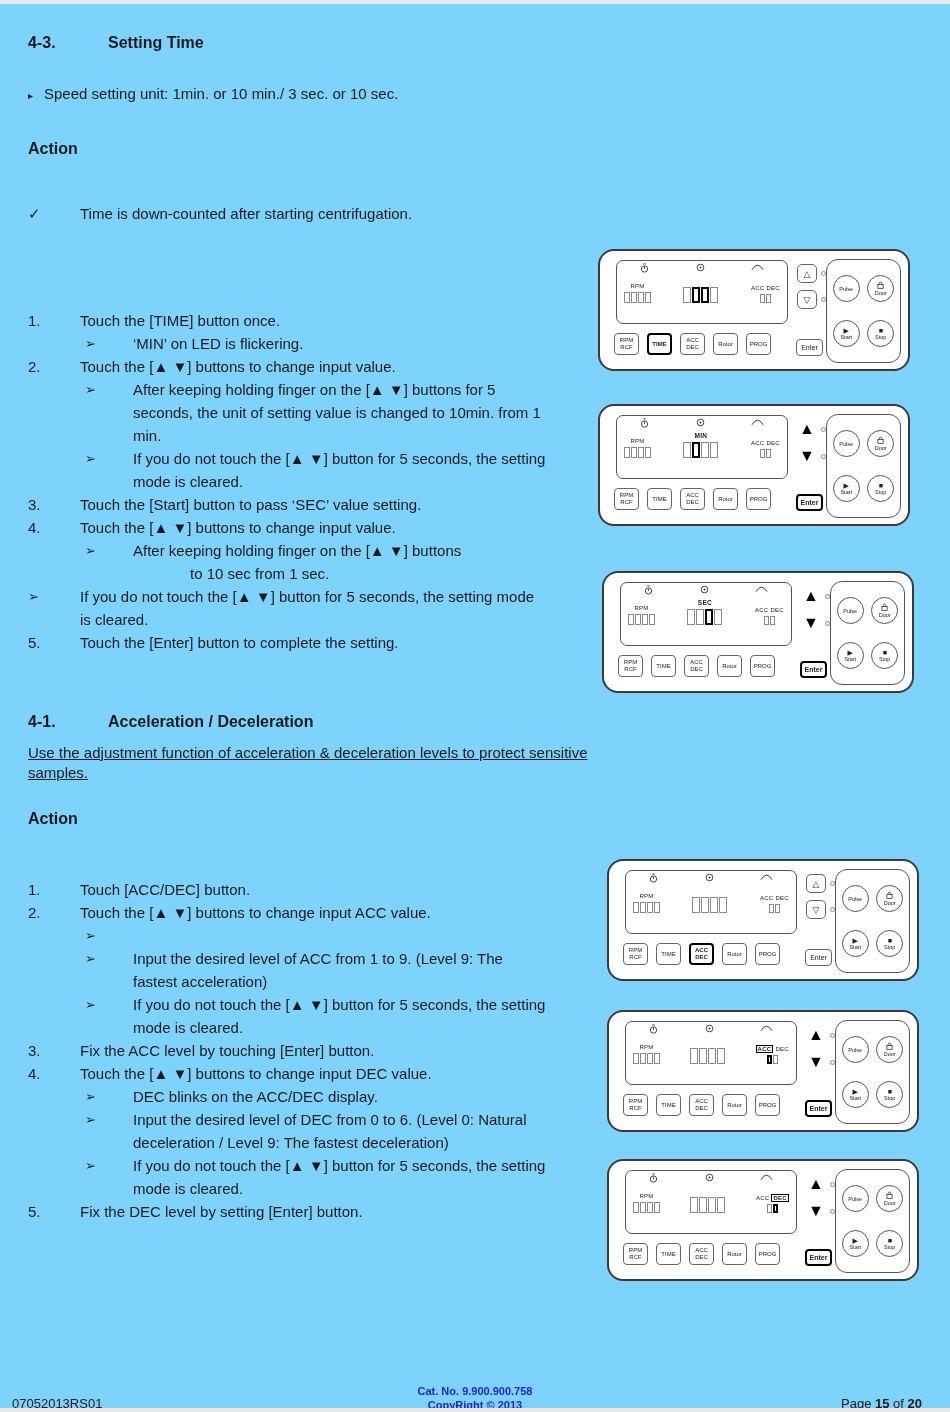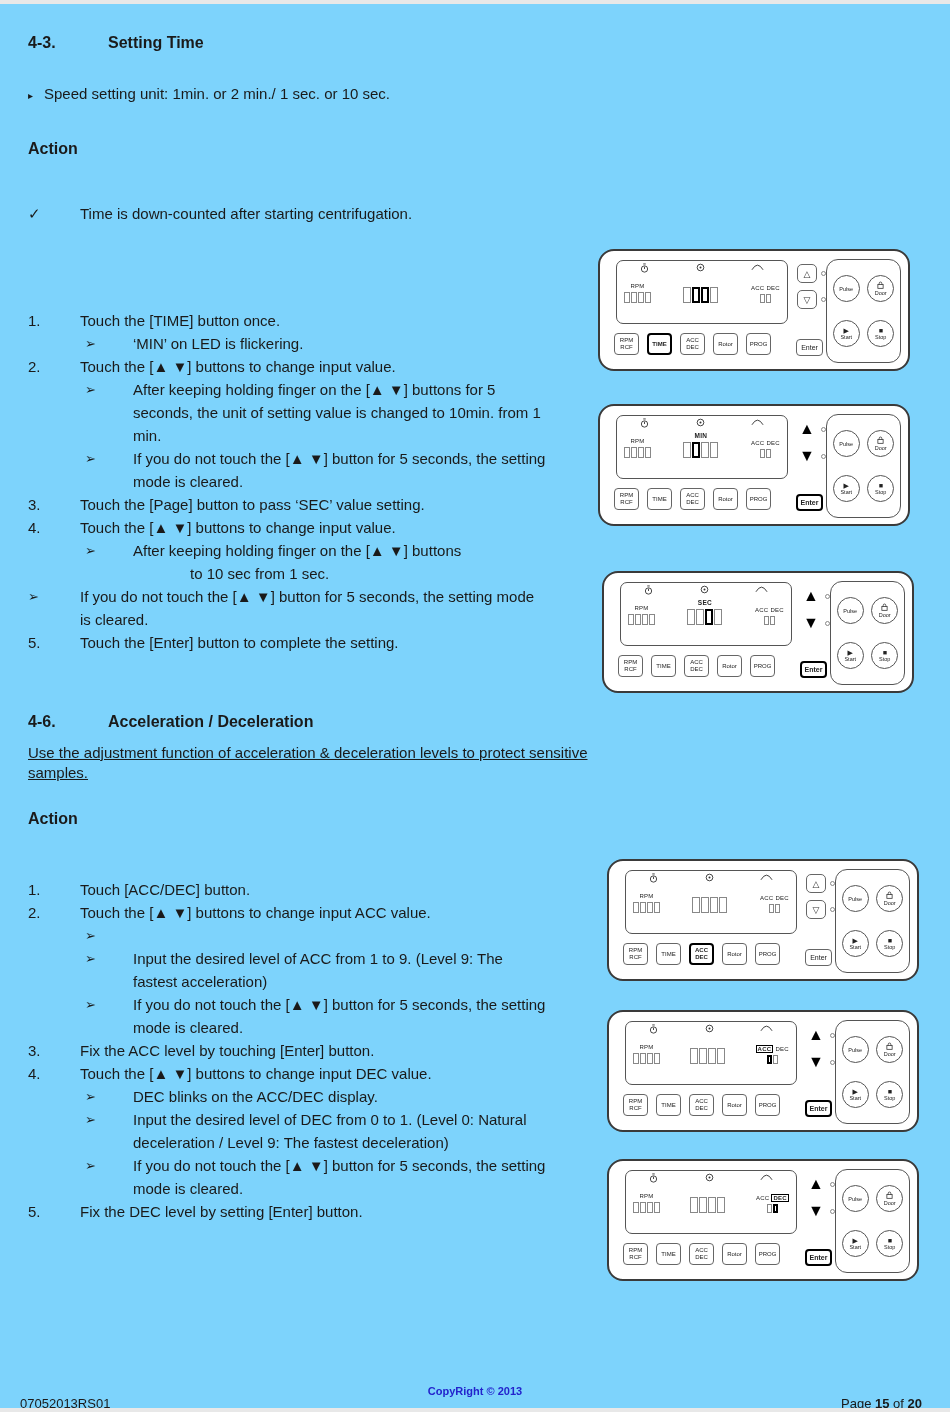--- a/index.html
+++ b/index.html
@@ -62,40 +62,40 @@
   .ledot { width:5px; height:5px; border:1px solid #888; border-radius:50%; }
   .enter { position:absolute; left:196px; top:88px; width:27px; height:17px; border:1px solid #666; border-radius:4px; font-size:7px; display:flex; align-items:center; justify-content:center; color:#222; }
   .enter.bold { border:2px solid #000; font-weight:bold; }
   .cgroup { position:absolute; right:7px; top:8px; width:75px; height:104px; border:1.5px solid #555; border-radius:12px; display:grid; grid-template-columns:1fr 1fr; align-items:center; justify-items:center; padding:6px 2px; }
   .cbtn { width:27px; height:27px; border:1.2px solid #555; border-radius:50%; display:flex; flex-direction:column; align-items:center; justify-content:center; }
   .clabel { font-size:5.5px; line-height:6px; color:#222; }
   .cglyph { font-size:7px; line-height:7px; color:#222; }
 
   
   .footer { position:absolute; left:0; top:1378px; width:100%; height:34px; font-size:13px; }
-  .f-left { position:absolute; left:20px; top:14px; }
+  .f-left { position:absolute; left:12px; top:14px; }
   .f-center { position:absolute; left:0; right:0; top:2px; text-align:center; color:#2323cc; font-weight:bold; font-size:11px; line-height:14px; }
   .f-right { position:absolute; right:28px; top:14px; }
   .f-right b { font-weight:bold; }
 </style>
 </head>
 <body>
 
 <div class="page">
 
   <div class="content">
 
     <div class="sec-heading">
       <span class="num">4-3.</span>
       <span class="title">Setting Time</span>
     </div>
 
     <div class="bullet-line" id="bullet1">
       <span class="bmark">▸</span>
-      <span class="litext">Speed setting unit: 1min. or 2 min./ 1 sec. or 10 sec.</span>
+      <span class="litext">Speed setting unit: 1min. or 10 min./ 3 sec. or 10 sec.</span>
     </div>
 
     <div class="action" id="action1">Action</div>
 
     <div class="li i0 list" id="check1">
       <span class="marker">✓</span>
       <span class="litext">Time is down-counted after starting centrifugation.</span>
     </div>
 
     <div class="list" id="list1">
@@ -114,21 +114,21 @@
         <div class="li i1">
           <span class="marker arrowm">➢</span>
           <span class="litext">After keeping holding finger on the [▲ ▼] buttons for 5 seconds, the unit of setting value is changed to 10min. from 1 min.</span>
         </div>
         <div class="li i1">
           <span class="marker arrowm">➢</span>
           <span class="litext">If you do not touch the [▲ ▼] button for 5 seconds, the setting mode is cleared.</span>
         </div>
         <div class="li i0">
           <span class="marker">3.</span>
-          <span class="litext">Touch the [Page] button to pass ‘SEC’ value setting.</span>
+          <span class="litext">Touch the [Start] button to pass ‘SEC’ value setting.</span>
         </div>
         <div class="li i0">
           <span class="marker">4.</span>
           <span class="litext">Touch the [▲ ▼] buttons to change input value.</span>
         </div>
         <div class="li i1">
           <span class="marker arrowm">➢</span>
           <span class="litext">After keeping holding finger on the [▲ ▼] buttons</span>
         </div>
         <div class="li i2">
@@ -139,21 +139,21 @@
           <span class="marker arrowm">➢</span>
           <span class="litext">If you do not touch the [▲ ▼] button for 5 seconds, the setting mode is cleared.</span>
         </div>
         <div class="li i0">
           <span class="marker">5.</span>
           <span class="litext">Touch the [Enter] button to complete the setting.</span>
         </div>
       </div>
 
     <div class="sec-heading" id="sec2h">
-      <span class="num">4-6.</span>
+      <span class="num">4-1.</span>
       <span class="title">Acceleration / Deceleration</span>
     </div>
 
     <div class="intro" id="intro2">Use the adjustment function of acceleration &amp; deceleration levels to protect sensitive samples.</div>
 
     <div class="action" id="action2">Action</div>
 
     <div class="list" id="list2">
         <div class="li i0">
           <span class="marker">1.</span>
@@ -181,21 +181,21 @@
         <div class="li i0">
           <span class="marker">4.</span>
           <span class="litext">Touch the [▲ ▼] buttons to change input DEC value.</span>
         </div>
         <div class="li i1">
           <span class="marker arrowm">➢</span>
           <span class="litext">DEC blinks on the ACC/DEC display.</span>
         </div>
         <div class="li i1">
           <span class="marker arrowm">➢</span>
-          <span class="litext">Input the desired level of DEC from 0 to 1. (Level 0: Natural deceleration / Level 9: The fastest deceleration)</span>
+          <span class="litext">Input the desired level of DEC from 0 to 6. (Level 0: Natural deceleration / Level 9: The fastest deceleration)</span>
         </div>
         <div class="li i1">
           <span class="marker arrowm">➢</span>
           <span class="litext">If you do not touch the [▲ ▼] button for 5 seconds, the setting mode is cleared.</span>
         </div>
         <div class="li i0">
           <span class="marker">5.</span>
           <span class="litext">Fix the DEC level by setting [Enter] button.</span>
         </div>
       </div>
@@ -771,18 +771,19 @@
             <div class="cglyph">■</div>
             <div class="clabel">Stop</div>
           </div>
         </div>
       </div>
     </div>
 
   <div class="footer">
     <span class="f-left">07052013RS01</span>
     <div class="f-center">
+      <div>Cat. No. 9.900.900.758</div>
       <div>CopyRight © 2013</div>
     </div>
     <span class="f-right"><span>Page </span><b>15</b><span> of </span><b>20</b></span>
   </div>
 
 </div>
 
 </body></html>

